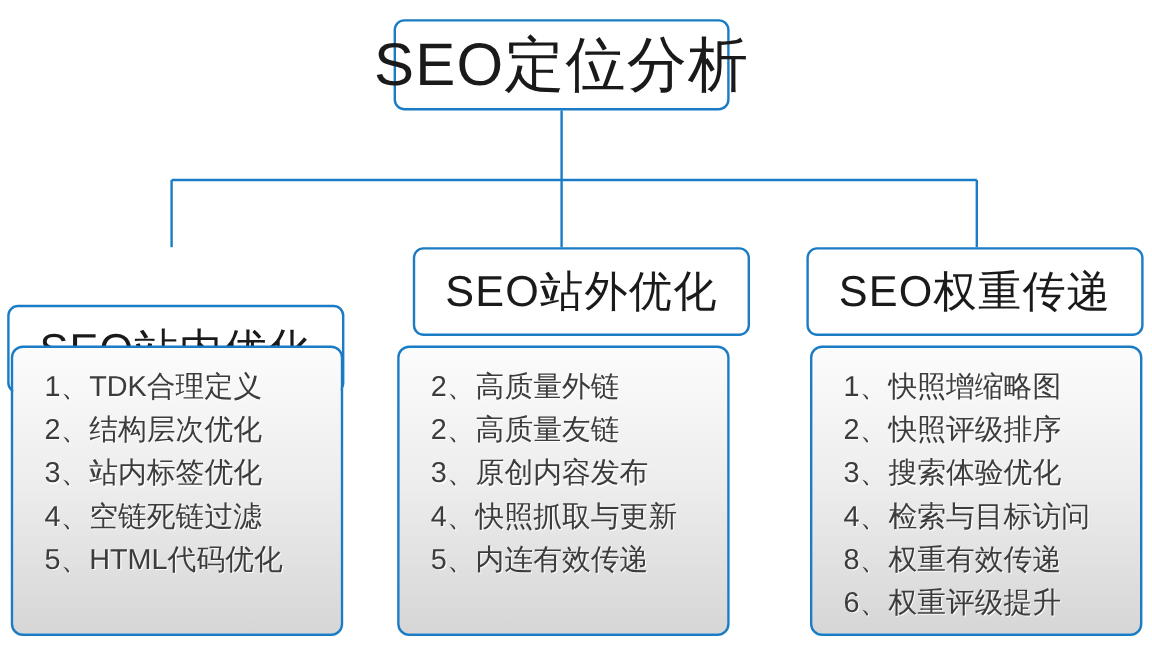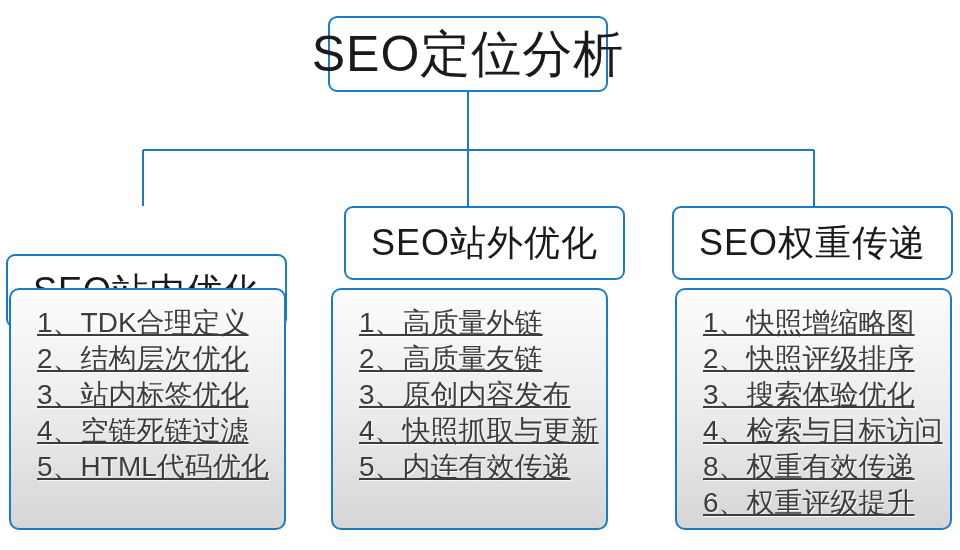--- a/index.html
+++ b/index.html
@@ -67,26 +67,25 @@
     padding: 15px 10px 0 26px;
   }
   .branch-list.c1 { left: 9px; }
   .branch-list.c2 { left: 331px; }
   .branch-list.c3 { left: 675px; }
   .branch-list ul {
     list-style: none;
     margin: 0; padding: 0;
   }
   .branch-list li {
-    font-size: 28px;
+    font-size: 24px;
     line-height: 36px;
     color: #3c3c3c;
     text-shadow: 1px 1px 0 rgba(255,255,255,0.85);
     white-space: nowrap;
-    text-decoration: underline;
   }
 </style>
 </head>
 <body>
 
 <div class="canvas">
 
   <svg class="connectors" width="960" height="550" viewBox="0 0 960 550" xmlns="http://www.w3.org/2000/svg">
     <g stroke="#1a7cc4" stroke-width="2" fill="none">
       <line x1="468" y1="92" x2="468" y2="150"></line>
@@ -106,21 +105,21 @@
       <li>2、结构层次优化</li>
       <li>3、站内标签优化</li>
       <li>4、空链死链过滤</li>
       <li>5、HTML代码优化</li>
     </ul>
   </div>
 
   <div class="branch-header c2">SEO站外优化</div>
   <div class="branch-list c2">
     <ul>
-      <li>1、高质量外链</li>
+      <li>2、高质量外链</li>
       <li>2、高质量友链</li>
       <li>3、原创内容发布</li>
       <li>4、快照抓取与更新</li>
       <li>5、内连有效传递</li>
     </ul>
   </div>
 
   <div class="branch-header c3">SEO权重传递</div>
   <div class="branch-list c3">
     <ul>

